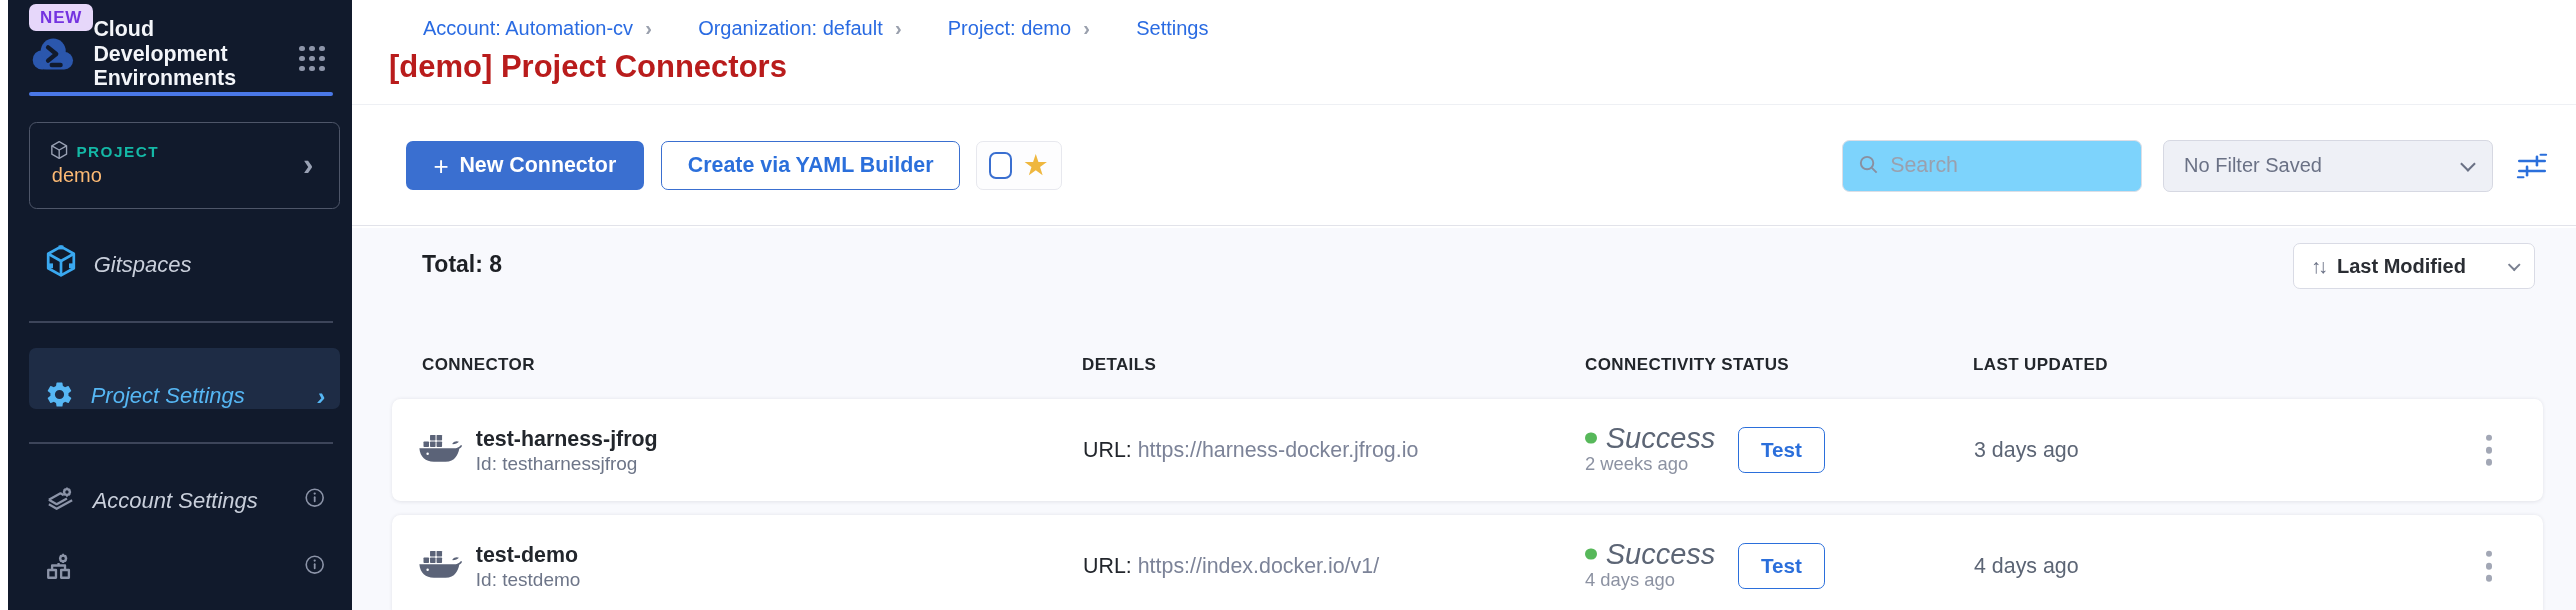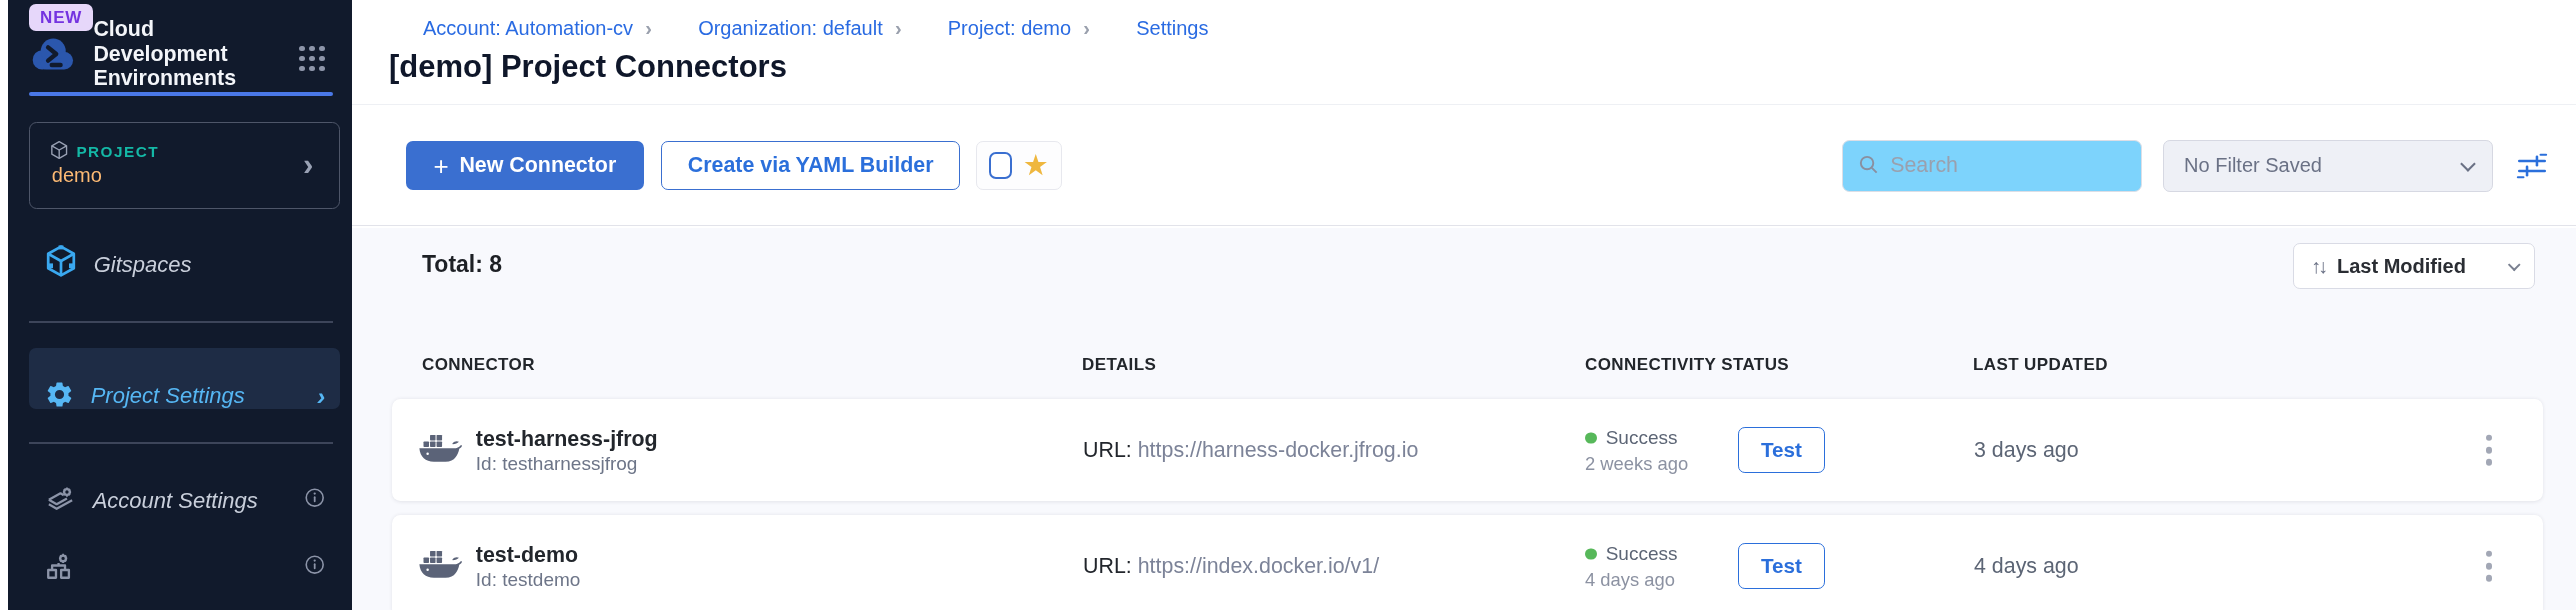--- a/index.html
+++ b/index.html
@@ -43,21 +43,21 @@
 
   
   .main { position:absolute; left:352px; top:0; width:2224px; height:610px; background:#ffffff; }
 
   .page-header { position:absolute; left:0; top:0; width:100%; height:105px;
     border-bottom:1.5px solid #eef0f4; }
   .breadcrumb { position:absolute; left:37px; top:17px; display:flex; align-items:center;
     gap:12.2px; font-size:20px; }
   .breadcrumb a { color:#2a6be2; text-decoration:none; cursor:pointer;margin-left:34px; }
   .crumb-sep { color:#9aa0ad; font-size:20px; font-weight:700; }
-  .page-title { position:absolute; left:37px; top:49px; color:#0f172a; font-size:31px; font-weight:700; }
+  .page-title { position:absolute; left:37px; top:49px; color:#b91c1c; font-size:31px; font-weight:700; }
 
   .toolbar { position:absolute; left:0; top:106px; width:100%; height:120px;
     border-bottom:1.5px solid #e2e3ea; display:flex; align-items:center; padding:0 27.5px 0 54px; }
   .btn-primary { height:49px; padding:0 27.5px; background:#3a6fd0; border:none; border-radius:6.9px;
     color:#ffffff; font-size:21.4px; font-weight:700; display:flex; align-items:center; gap:10.7px;
     cursor:pointer; font-family:inherit; }
   .btn-plus { font-size:26px; font-weight:400; line-height:1; }
   .btn-outline { height:49px; margin-left:17px; padding:0 26px; background:#ffffff;
     border:1.5px solid #3a6fd0; border-radius:6.9px; color:#2b6fdb; font-size:21.4px; font-weight:700;
     cursor:pointer; font-family:inherit; }
@@ -99,21 +99,21 @@
   .row-1 { top:171px; } .row-2 { top:287px; }
   .cell { position:absolute; top:50%; transform:translateY(-50%); }
   .cell-connector { left:26px; display:flex; align-items:center; gap:13.8px; }
   .conn-name { font-size:21.4px; font-weight:700; color:#22262c; line-height:26px; }
   .conn-id { font-size:19px; color:#6d7588; line-height:23px; }
   .cell-details { left:691px; font-size:21.4px; }
   .url-label { color:#22262c; } .url-value { color:#7c8398; }
   .cell-status { left:1193px; }
   .status-line { display:flex; align-items:center; gap:9.2px; }
   .status-dot { width:11.5px; height:11.5px; border-radius:50%; background:#57b85a; }
-  .status-text { font-size:19px; color:#5c6575; line-height:24.5px; }
+  .status-text { font-size:29px; color:#5c6575; line-height:24.5px;font-style:italic; }
   .status-time { font-size:18.4px; color:#8c92a2; line-height:23px; margin-top:1.5px; }
   .btn-test { position:absolute; left:1346px; top:50%; transform:translateY(-50%);
     width:87px; height:46px; background:#ffffff; border:1.9px solid #2b6fdb; border-radius:6.9px;
     color:#2b6fdb; font-size:20.7px; font-weight:700; cursor:pointer; font-family:inherit; }
   .cell-updated { left:1582px; font-size:21.4px; color:#5c6575; }
   .kebab { position:absolute; left:2086px; top:50%; transform:translateY(-50%);
     display:flex; flex-direction:column; gap:5.4px; padding:7.6px; cursor:pointer; }
   .kebab i { width:6.9px; height:6.9px; border-radius:50%; background:#a2a7b5; }
 </style>
 </head>

